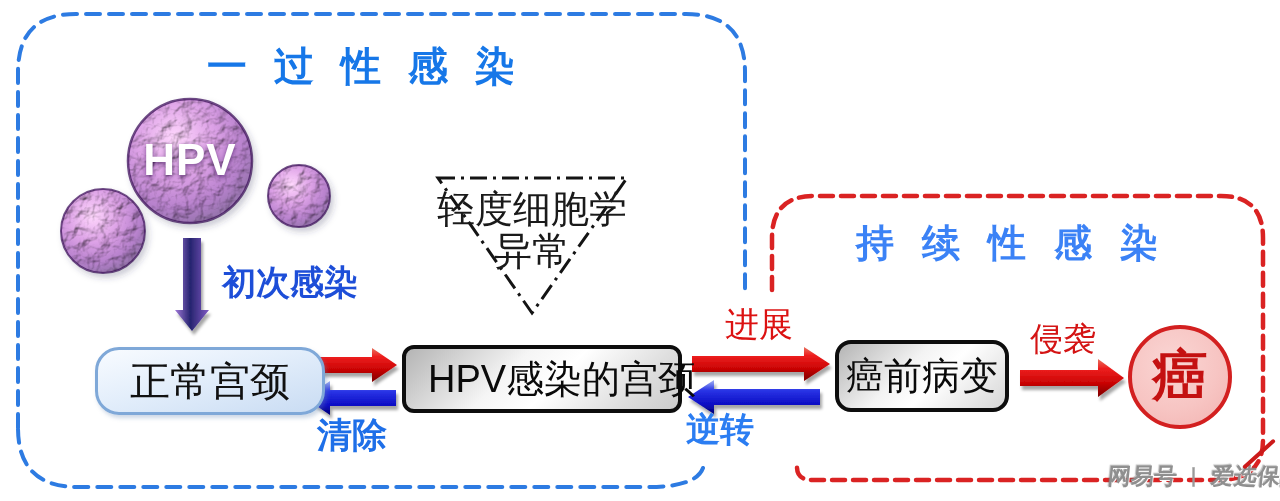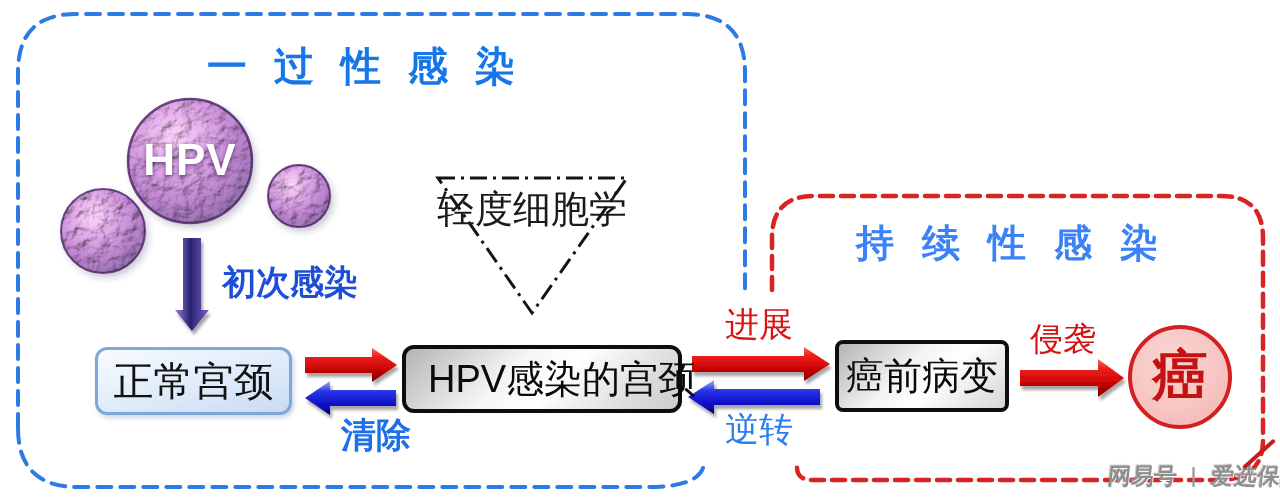--- a/index.html
+++ b/index.html
@@ -13,39 +13,39 @@
   
   .title-transient{left:207px;top:44px;font-size:40px;font-weight:bold;color:#1677e8;letter-spacing:27px;}
   .title-persistent{left:856px;top:223px;font-size:38px;font-weight:bold;color:#3b82f6;letter-spacing:28px;}
 
   
   .hpv-label{left:127px;top:136px;width:126px;text-align:center;font-size:44px;font-weight:bold;color:#ffffff;
     letter-spacing:1px;text-shadow:0 2px 5px rgba(56,10,86,.65);}
 
   
   .lbl-initial{left:222px;top:264px;font-size:34px;font-weight:bold;color:#1d4ed8;}
-  .lbl-clearance{left:317px;top:416px;font-size:35px;font-weight:bold;color:#1e6fe8;margin-left:24px;}
+  .lbl-clearance{left:317px;top:416px;font-size:35px;font-weight:bold;color:#1e6fe8;}
   .lbl-progression{left:725px;top:306px;font-size:34px;font-weight:normal;color:#dc1212;}
-  .lbl-reversal{left:725px;top:411px;font-size:34px;font-weight:normal;color:#2b7df2;}
+  .lbl-reversal{left:686px;top:411px;font-size:34px;font-weight:bold;color:#2b7df2;}
   .lbl-invasion{left:1030px;top:321px;font-size:33px;font-weight:normal;color:#d41414;}
 
   
   .tri-line{left:432px;width:200px;text-align:center;font-size:38px;color:#1a1a1a;}
   .tri-line1{top:189px;}
   .tri-line2{top:231px;}
 
   
   .node{position:absolute;display:flex;align-items:center;justify-content:center;white-space:nowrap;}
-  .box-normal{left:95px;top:347px;width:197px;height:68px;border:3px solid #7fa8d8;border-radius:12px;
+  .box-normal{left:95px;top:347px;width:230px;height:68px;border:3px solid #7fa8d8;border-radius:24px;
     background:linear-gradient(165deg,#f8fbff 0%,#e3eefb 45%,#c9dcf3 100%);
     font-size:40px;color:#111;box-shadow:2px 3px 4px rgba(110,140,180,.35);box-sizing:border-box;}
   .box-infected{left:402px;top:345px;width:280px;height:68px;border:4px solid #0d0d0d;border-radius:12px;
     background:linear-gradient(135deg,#b4b4b4 0%,#f5f5f5 38%,#ffffff 55%,#dddddd 82%,#cccccc 100%);
     font-size:38px;color:#0a0a0a;box-sizing:border-box;padding-left:40px;}
-  .box-precancer{left:835px;top:340px;width:174px;height:72px;border:4px solid #0d0d0d;border-radius:8px;
+  .box-precancer{left:835px;top:340px;width:174px;height:72px;border:4px solid #0d0d0d;border-radius:16px;
     background:linear-gradient(135deg,#b4b4b4 0%,#f3f3f3 40%,#ffffff 58%,#d6d6d6 100%);
     font-size:38px;color:#0a0a0a;box-sizing:border-box;}
 
   
   .cancer-circle{left:1128px;top:325px;width:104px;height:104px;border:4px solid #d32020;border-radius:50%;
     background:radial-gradient(circle at 42% 36%,#fad6d4 0%,#f7c5c3 55%,#f2b2b0 100%);
     font-size:56px;font-weight:bold;color:#c41111;box-sizing:border-box;}
 
   
   .watermark{left:1108px;top:464px;display:flex;align-items:center;gap:7px;}
@@ -131,20 +131,21 @@
   <div class="label title-transient">一过性感染</div>
   <div class="label hpv-label">HPV</div>
   <div class="label lbl-initial">初次感染</div>
 
   <div class="node box-normal">
     <span>正常宫颈</span>
   </div>
   <div class="label lbl-clearance">清除</div>
 
   <div class="label tri-line tri-line1">轻度细胞学</div>
+  <div class="label tri-line tri-line2">异常</div>
 
   <div class="node box-infected">
     <span>HPV感染的宫颈</span>
   </div>
   <div class="label lbl-progression">进展</div>
   <div class="label lbl-reversal">逆转</div>
 
   <div class="label title-persistent">持续性感染</div>
   <div class="node box-precancer">
     <span>癌前病变</span>

